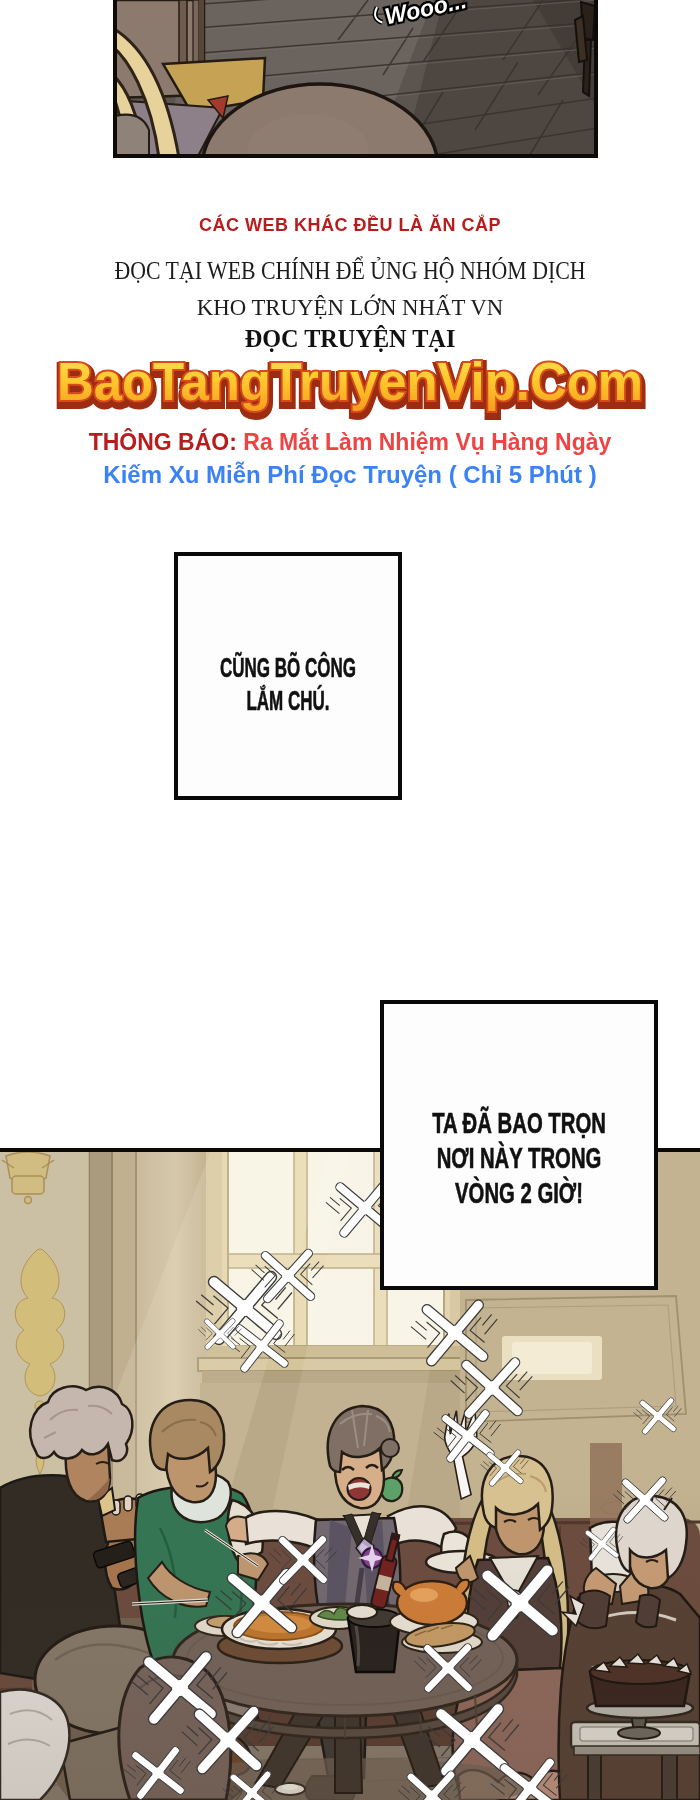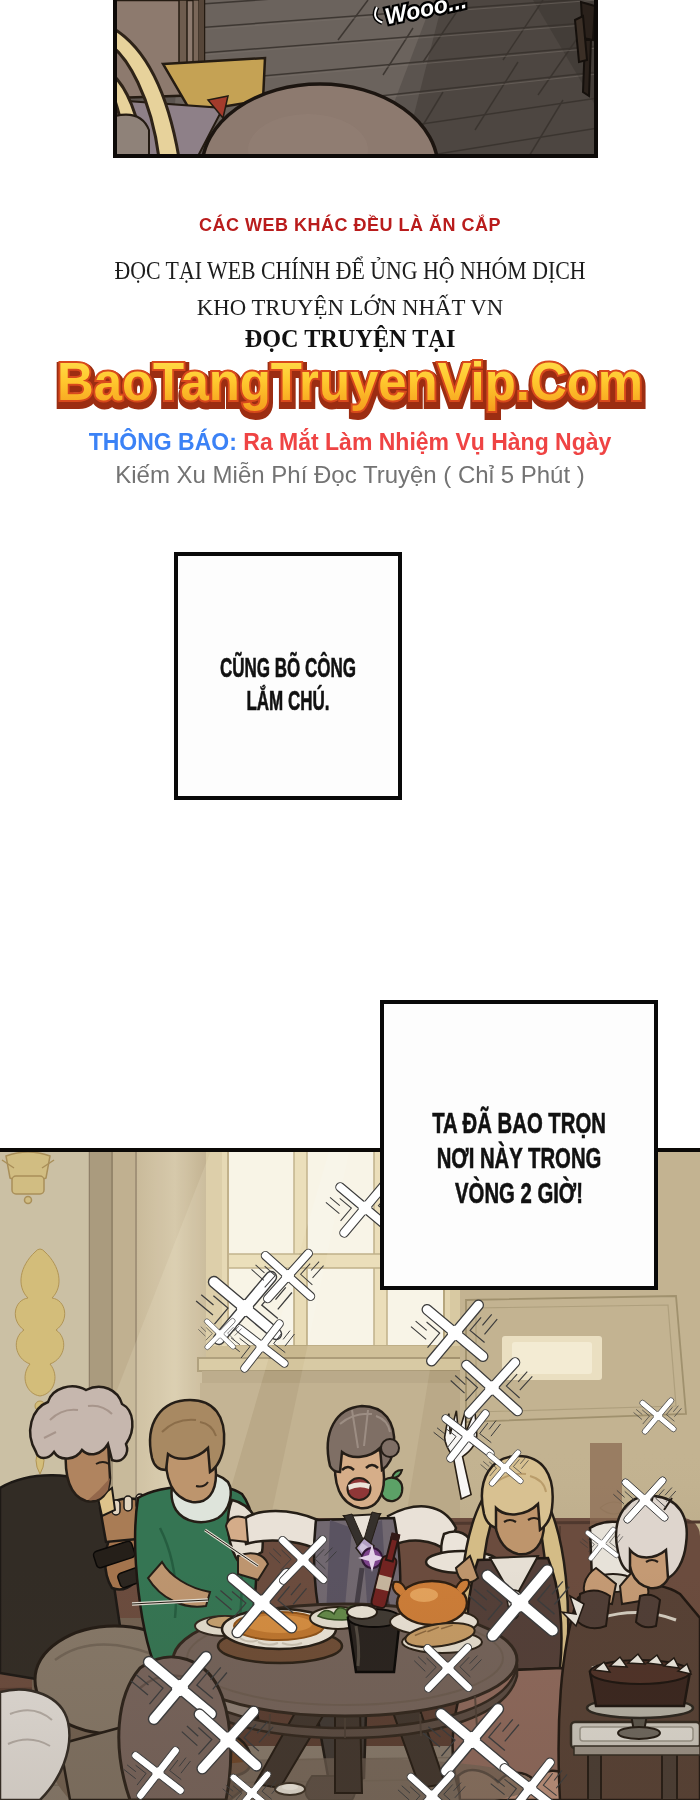--- a/index.html
+++ b/index.html
@@ -94,23 +94,23 @@
     <linearGradient id="lg" x1="0" y1="0" x2="0" y2="1">
       <stop offset="0" stop-color="#ffe353"></stop>
       <stop offset="0.5" stop-color="#ffc82e"></stop>
       <stop offset="1" stop-color="#f59d1d"></stop>
     </linearGradient>
   </defs>
   <text x="350" y="52" text-anchor="middle" font-family="Liberation Sans" font-weight="bold" font-size="54" fill="#9c2d12" stroke="#9c2d12" stroke-width="10" paint-order="stroke" textLength="586" lengthAdjust="spacingAndGlyphs" transform="translate(1,4)">BaoTangTruyenVip.Com</text>
   <text x="350" y="52" text-anchor="middle" font-family="Liberation Sans" font-weight="bold" font-size="54" fill="url(#lg)" stroke="#d8491c" stroke-width="4" paint-order="stroke" textLength="586" lengthAdjust="spacingAndGlyphs">BaoTangTruyenVip.Com</text>
 </svg>
 
-<div class="abs ctr" style="top:429px;left:0;font-weight:bold;font-size:23px;"><span style="color:#3b82f6;">THÔNG BÁO: </span><span style="color:#ef4444;">Ra Mắt Làm Nhiệm Vụ Hàng Ngày</span></div>
-
-<div class="abs ctr" style="top:461px;left:0;font-weight:normal;font-size:24px;color:#737373;text-align:center;">Kiếm Xu Miễn Phí Đọc Truyện ( Chỉ 5 Phút )</div>
+<div class="abs ctr" style="top:429px;left:0;font-weight:bold;font-size:23px;"><span style="color:#b91c1c;">THÔNG BÁO: </span><span style="color:#ef4444;">Ra Mắt Làm Nhiệm Vụ Hàng Ngày</span></div>
+
+<div class="abs ctr" style="top:461px;left:0;font-weight:bold;font-size:24px;color:#3b82f6;text-align:center;">Kiếm Xu Miễn Phí Đọc Truyện ( Chỉ 5 Phút )</div>
 
 <div class="abs" style="left:174px;top:552px;width:220px;height:240px;background:#fdfdfd;border:4px solid #090909;"></div>
 
 <div class="abs" style="left:174px;top:652px;width:228px;text-align:center;font-weight:bold;font-size:27px;line-height:33px;color:#111;-webkit-text-stroke:0.6px #111;transform:scaleX(0.63);transform-origin:50% 50%;">CŨNG BÕ CÔNG<br>LẮM CHÚ.</div>
 
 <svg class="abs" style="left:0;top:1148px;" width="700" height="652" viewBox="0 0 700 652">
   <defs>
     <linearGradient id="pil" x1="0" y1="0" x2="1" y2="0">
       <stop offset="0" stop-color="#cdbf9f"></stop>
       <stop offset="0.5" stop-color="#dbcfb1"></stop>

